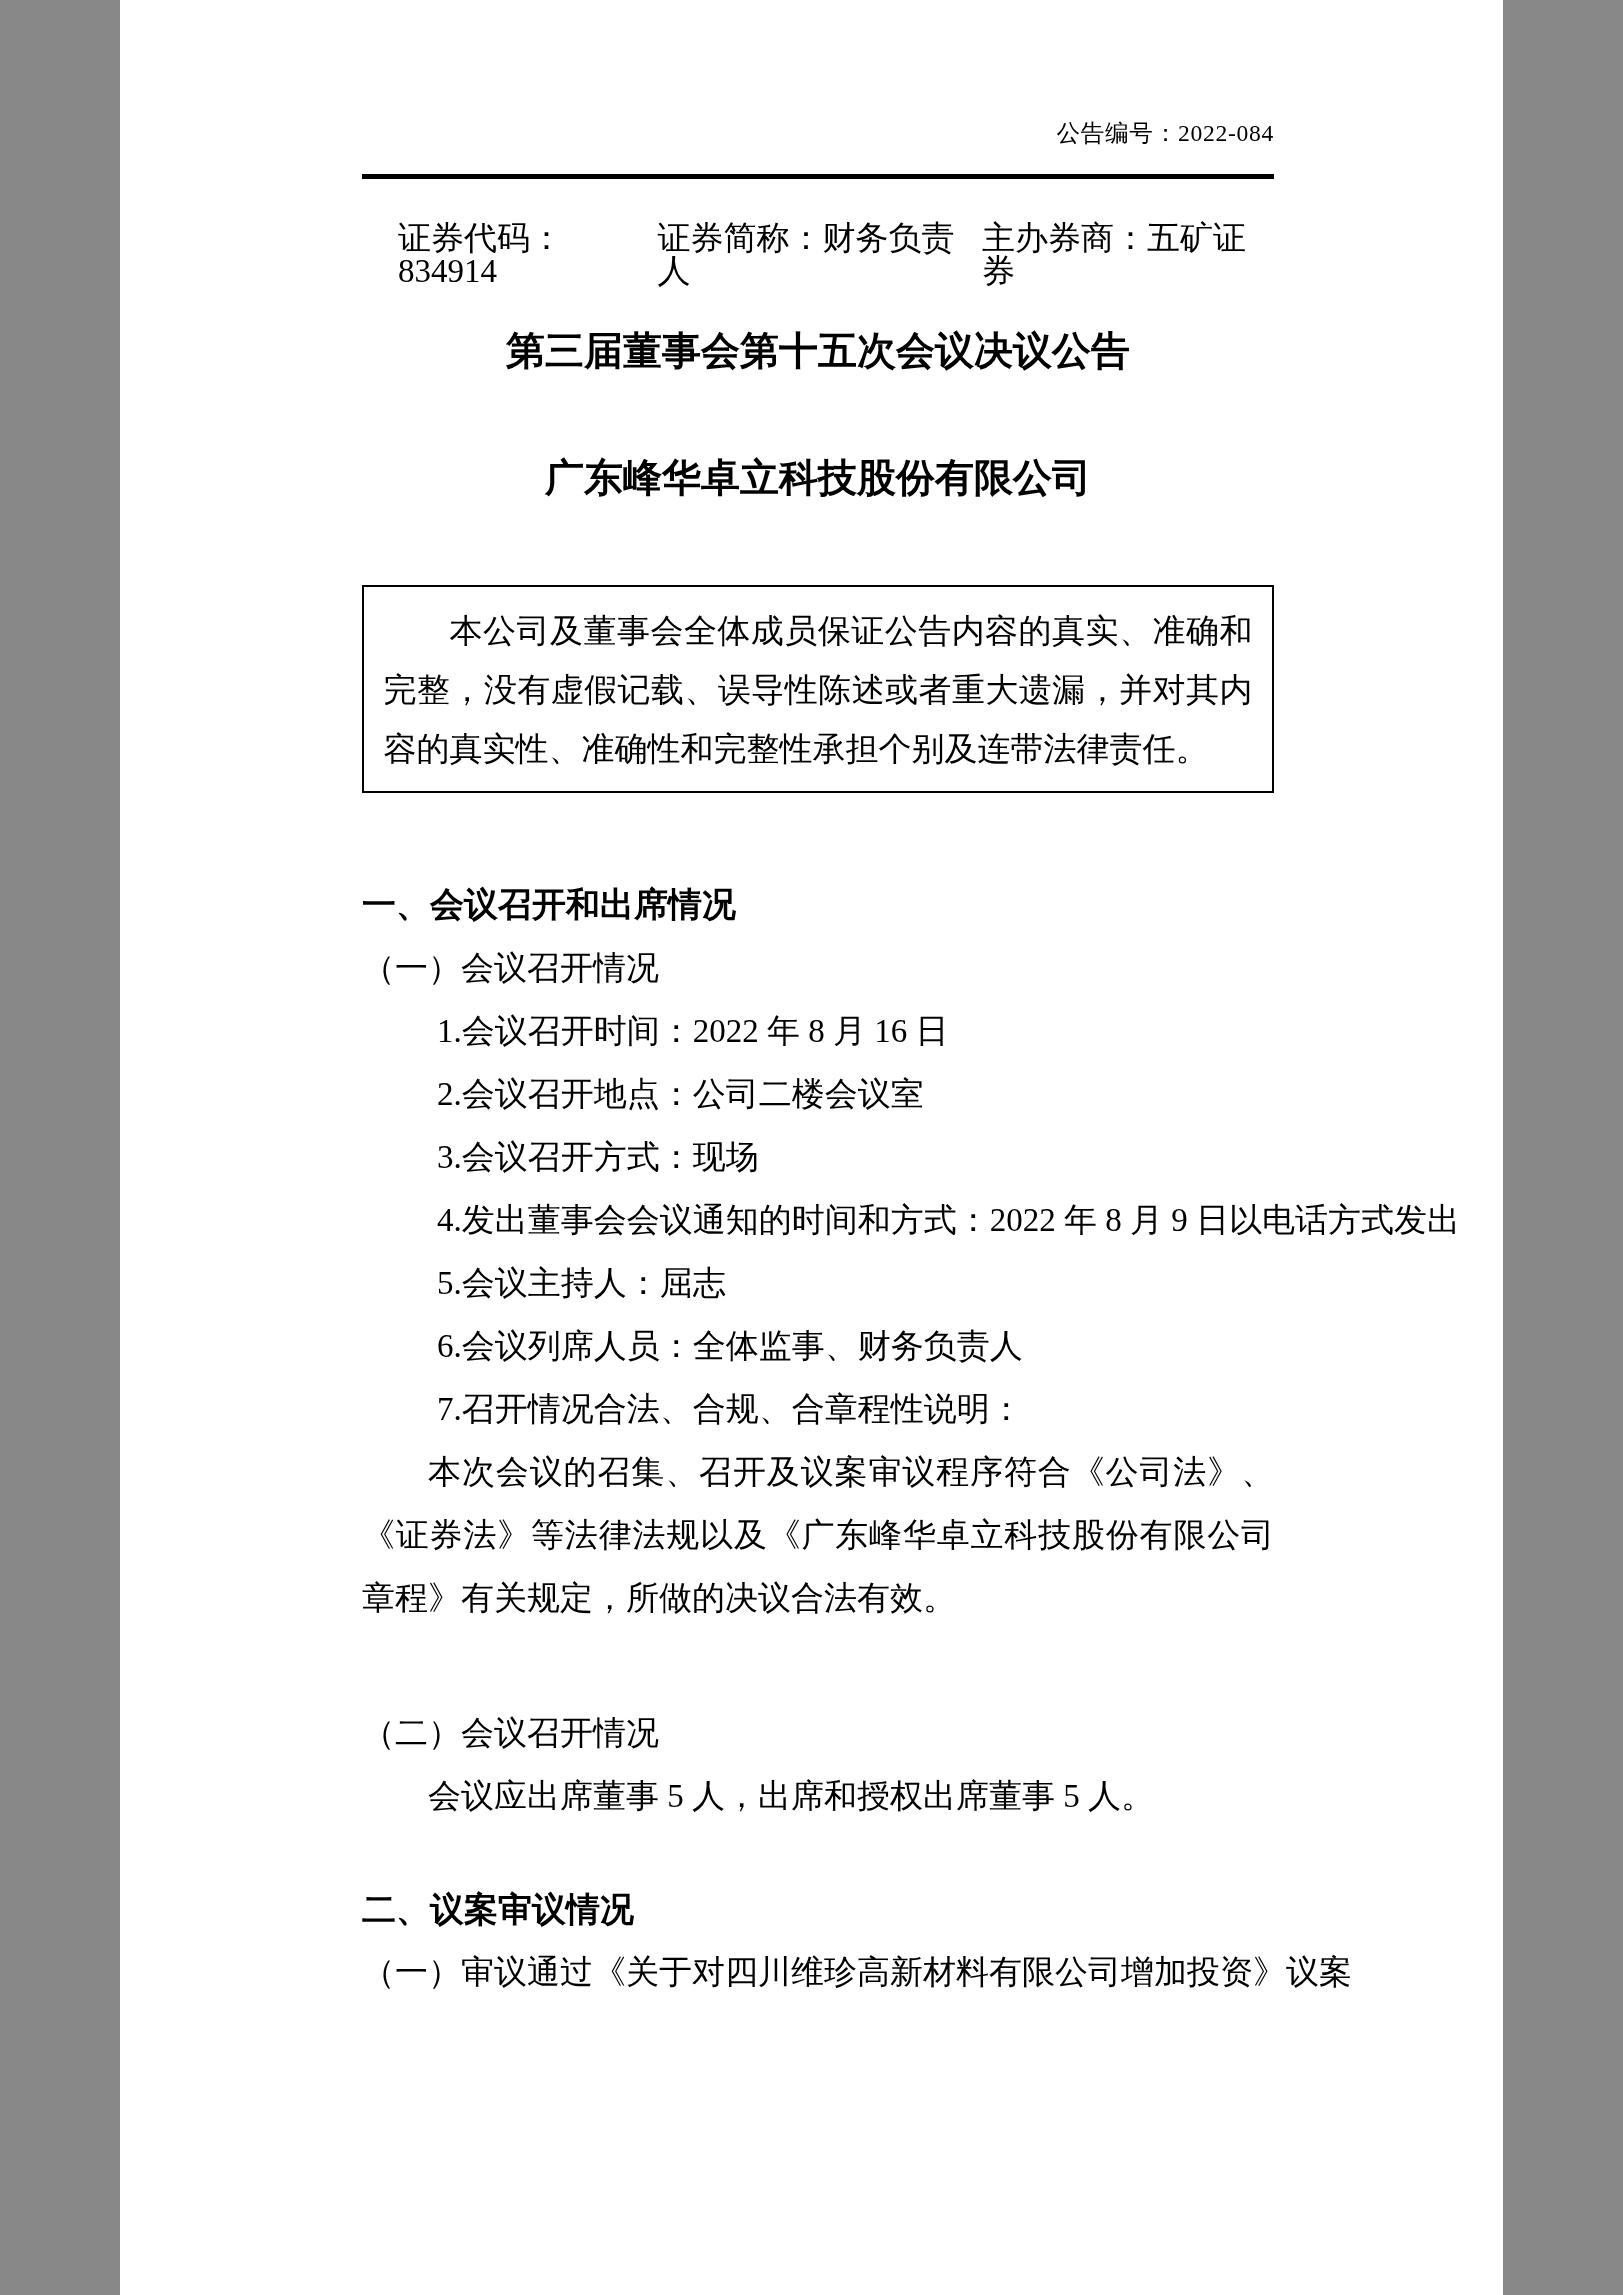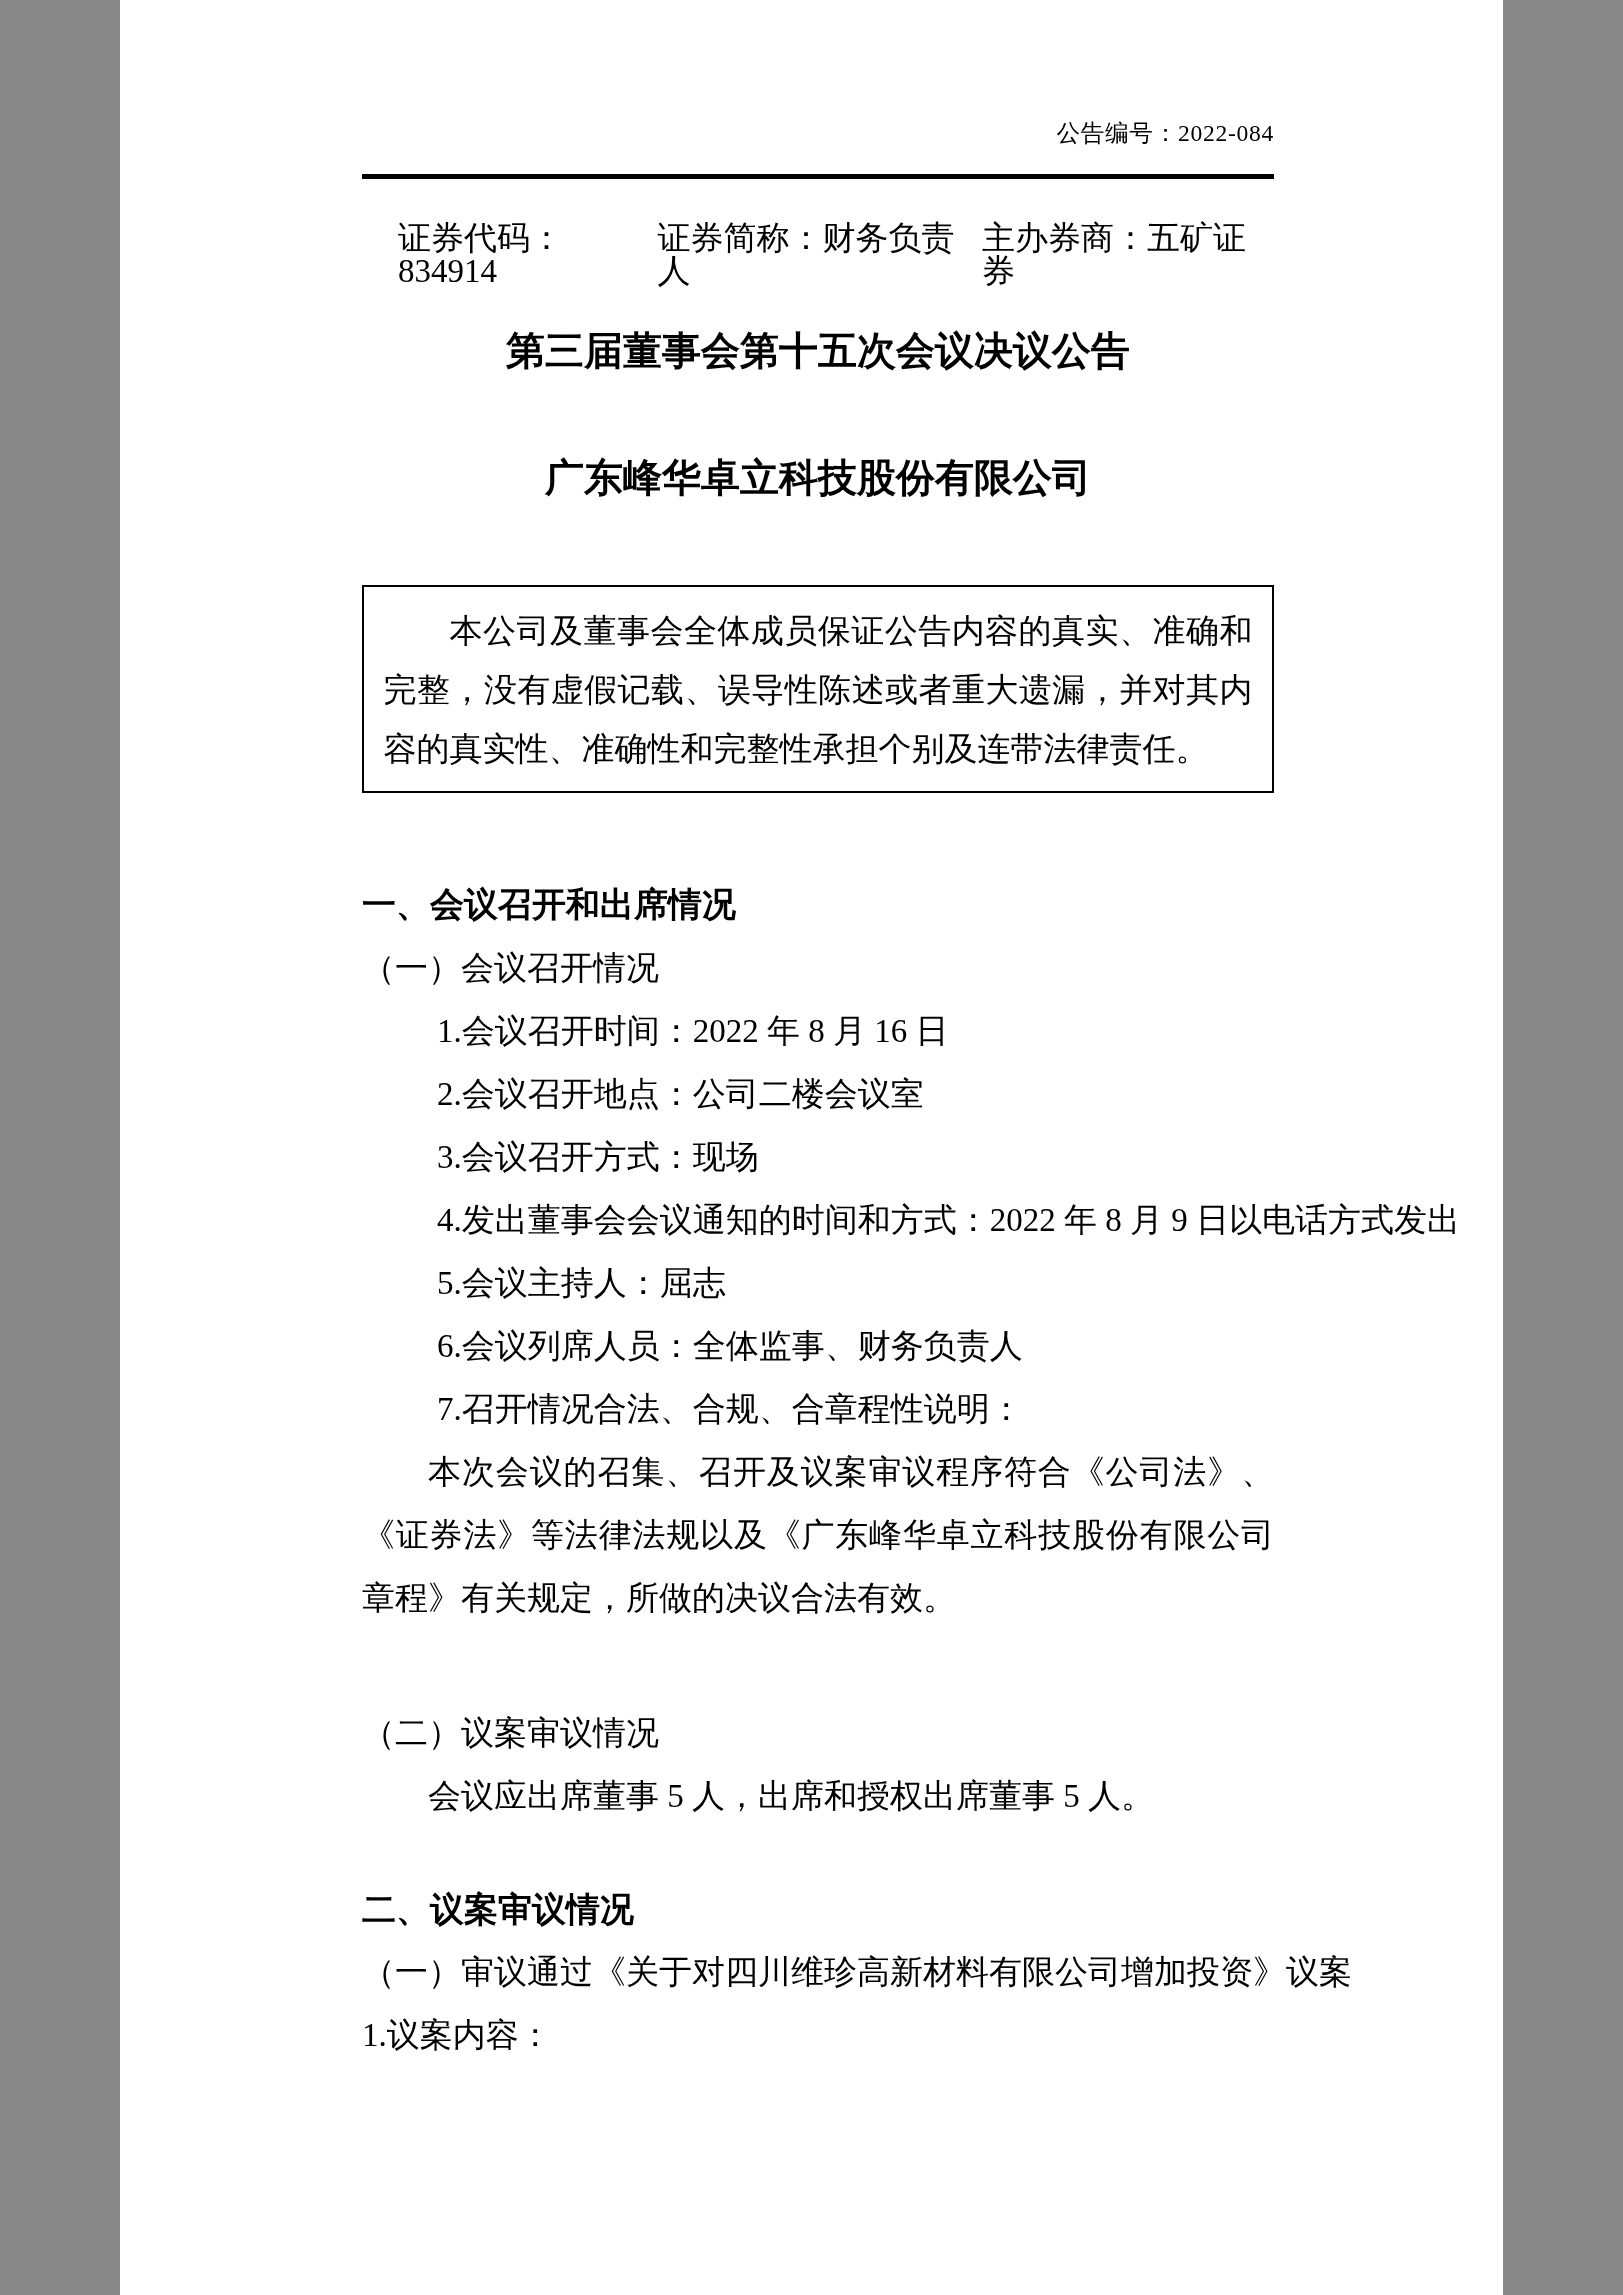--- a/index.html
+++ b/index.html
@@ -96,25 +96,24 @@
   <div class="lines">
     <div class="line">（一）会议召开情况</div>
     <div class="line ind">1.会议召开时间：2022 年 8 月 16 日</div>
     <div class="line ind">2.会议召开地点：公司二楼会议室</div>
     <div class="line ind">3.会议召开方式：现场</div>
     <div class="line ind">4.发出董事会会议通知的时间和方式：2022 年 8 月 9 日以电话方式发出</div>
     <div class="line ind">5.会议主持人：屈志</div>
     <div class="line ind">6.会议列席人员：全体监事、财务负责人</div>
     <div class="line ind">7.召开情况合法、合规、合章程性说明：</div>
     <p class="para">本次会议的召集、召开及议案审议程序符合《公司法》、《证券法》等法律法规以及《广东峰华卓立科技股份有限公司章程》有关规定，所做的决议合法有效。</p>
-    <div class="line sub2-heading">（二）议案审议情况</div>
+    <div class="line sub2-heading">（二）会议召开情况</div>
     <p class="para">会议应出席董事 5 人，出席和授权出席董事 5 人。</p>
   </div>
 
   <div class="h-bold sec2-heading">二、议案审议情况</div>
 
   <div class="lines after-bold">
     <div class="line">（一）审议通过《关于对四川维珍高新材料有限公司增加投资》议案</div>
-    <div class="line">1.议案内容：</div>
   </div>
 
 </div>
 
 
 </body></html>

